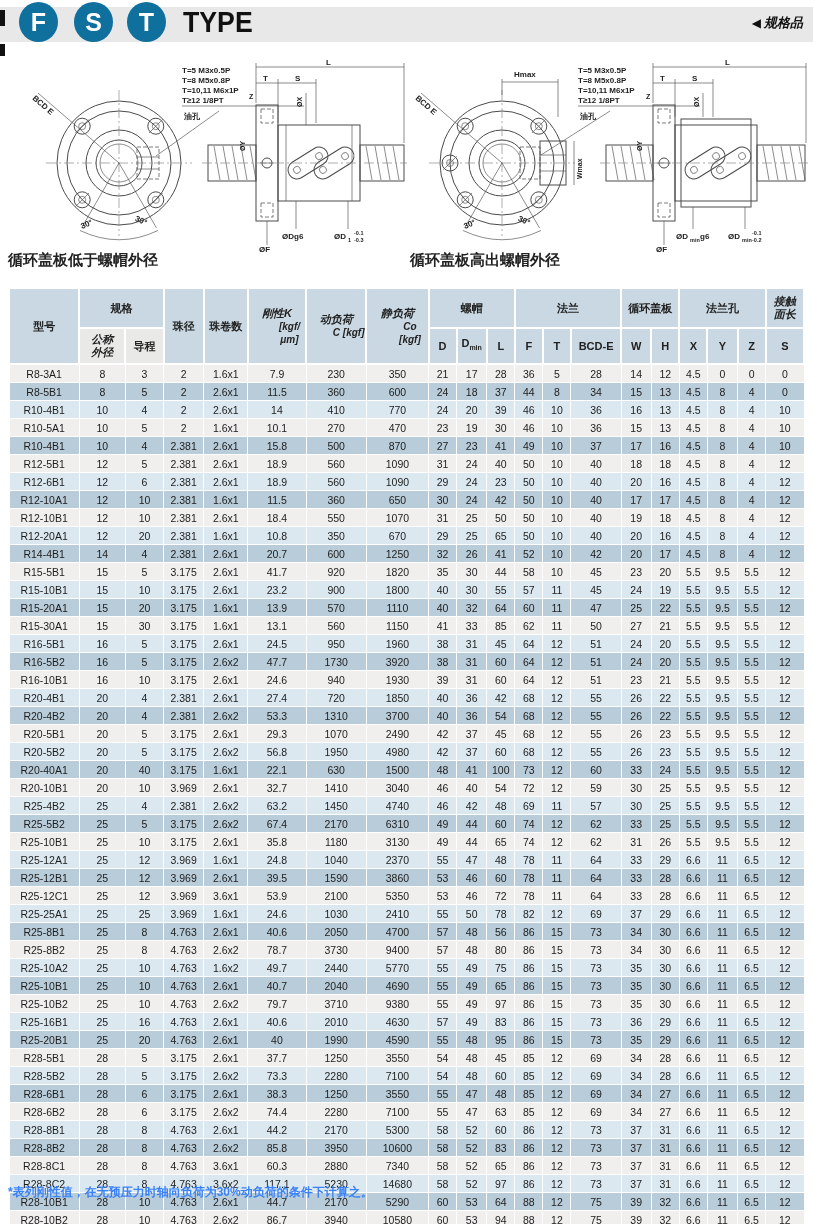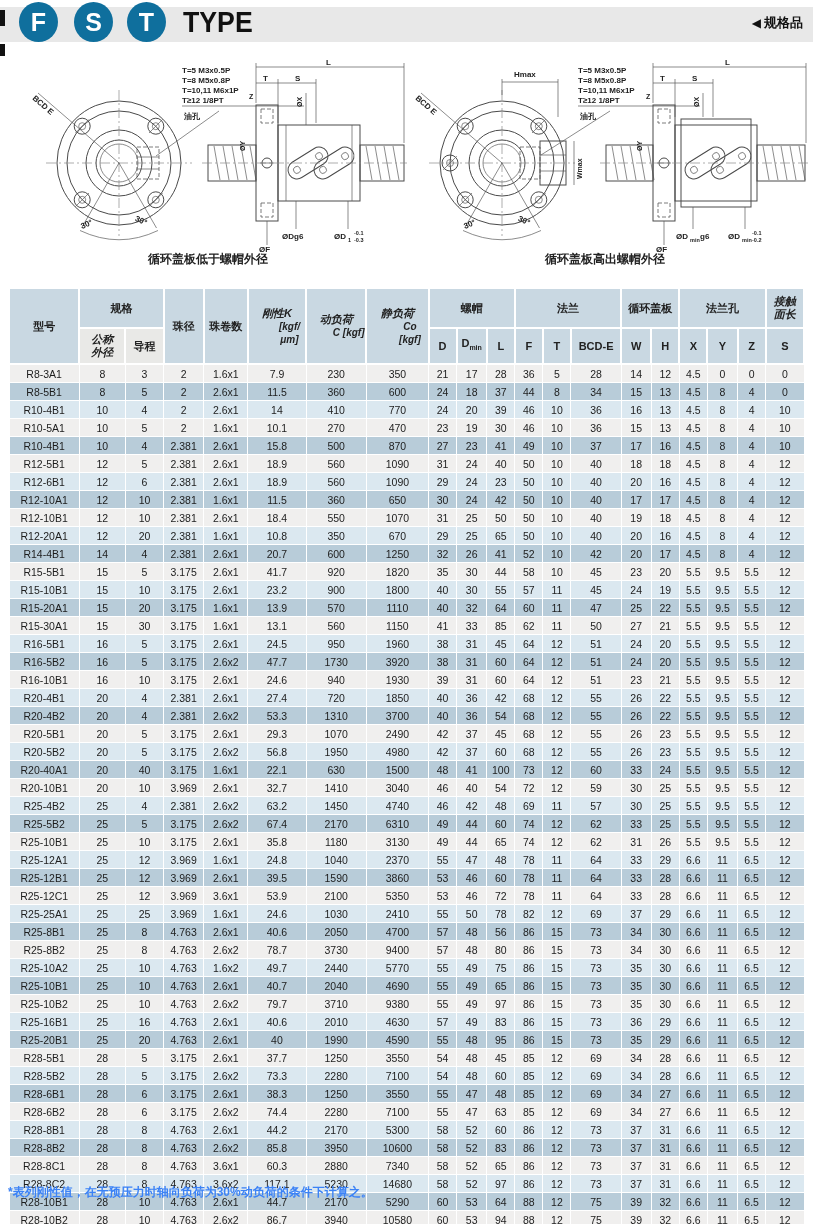--- a/index.html
+++ b/index.html
@@ -6,25 +6,25 @@
   body{width:813px;height:1224px;position:relative;background:#fff;overflow:hidden;
        font-family:"Liberation Sans","DejaVu Sans",sans-serif;color:#222;}
   
   .band{position:absolute;left:0;top:7px;width:813px;height:35px;background:#e8e8e8;}
   .edge-mark{position:absolute;left:0;background:#111;width:5px;}
   .logo-circle{position:absolute;top:2px;width:39px;height:40px;border-radius:50%;
       display:flex;align-items:center;justify-content:center;color:#fff;
       font-weight:bold;font-size:25px;font-family:"Liberation Sans",sans-serif;}
   .page-title{position:absolute;left:183px;top:6px;font-size:29px;font-weight:bold;color:#111;
       letter-spacing:0px;transform:scaleX(.92);transform-origin:left;}
-  .corner{position:absolute;right:10px;top:14px;font-size:13px;font-weight:bold;color:#111;}
+  .corner{position:absolute;right:10px;top:14px;font-size:13px;font-weight:bold;color:#111;font-style:italic;}
   .corner .tri{font-size:12px;margin-right:3px;}
   
   .diag{position:absolute;top:55px;}
-  .caption{position:absolute;top:251px;font-size:12px;font-weight:bold;color:#222;text-align:center;}
+  .caption{position:absolute;top:251px;font-size:15px;font-weight:bold;color:#222;text-align:left;}
   svg .ln{stroke:#4a4a4a;fill:none;stroke-width:1;}
   svg .thin{stroke:#5a5a5a;fill:none;stroke-width:.7;}
   svg .cl{stroke:#8a8a8a;fill:none;stroke-width:.7;stroke-dasharray:10 3 2 3;}
   svg .dsh{stroke:#5a5a5a;fill:none;stroke-width:.8;stroke-dasharray:4 2;}
   svg text{fill:#222;font-family:"Liberation Sans","DejaVu Sans",sans-serif;}
   svg .dim{font-size:8px;font-weight:bold;}
   svg .dimsm{font-size:7px;font-weight:bold;}
   svg .tol{font-size:5.5px;font-weight:bold;}
   svg .note{font-size:8px;font-weight:bold;}
   

